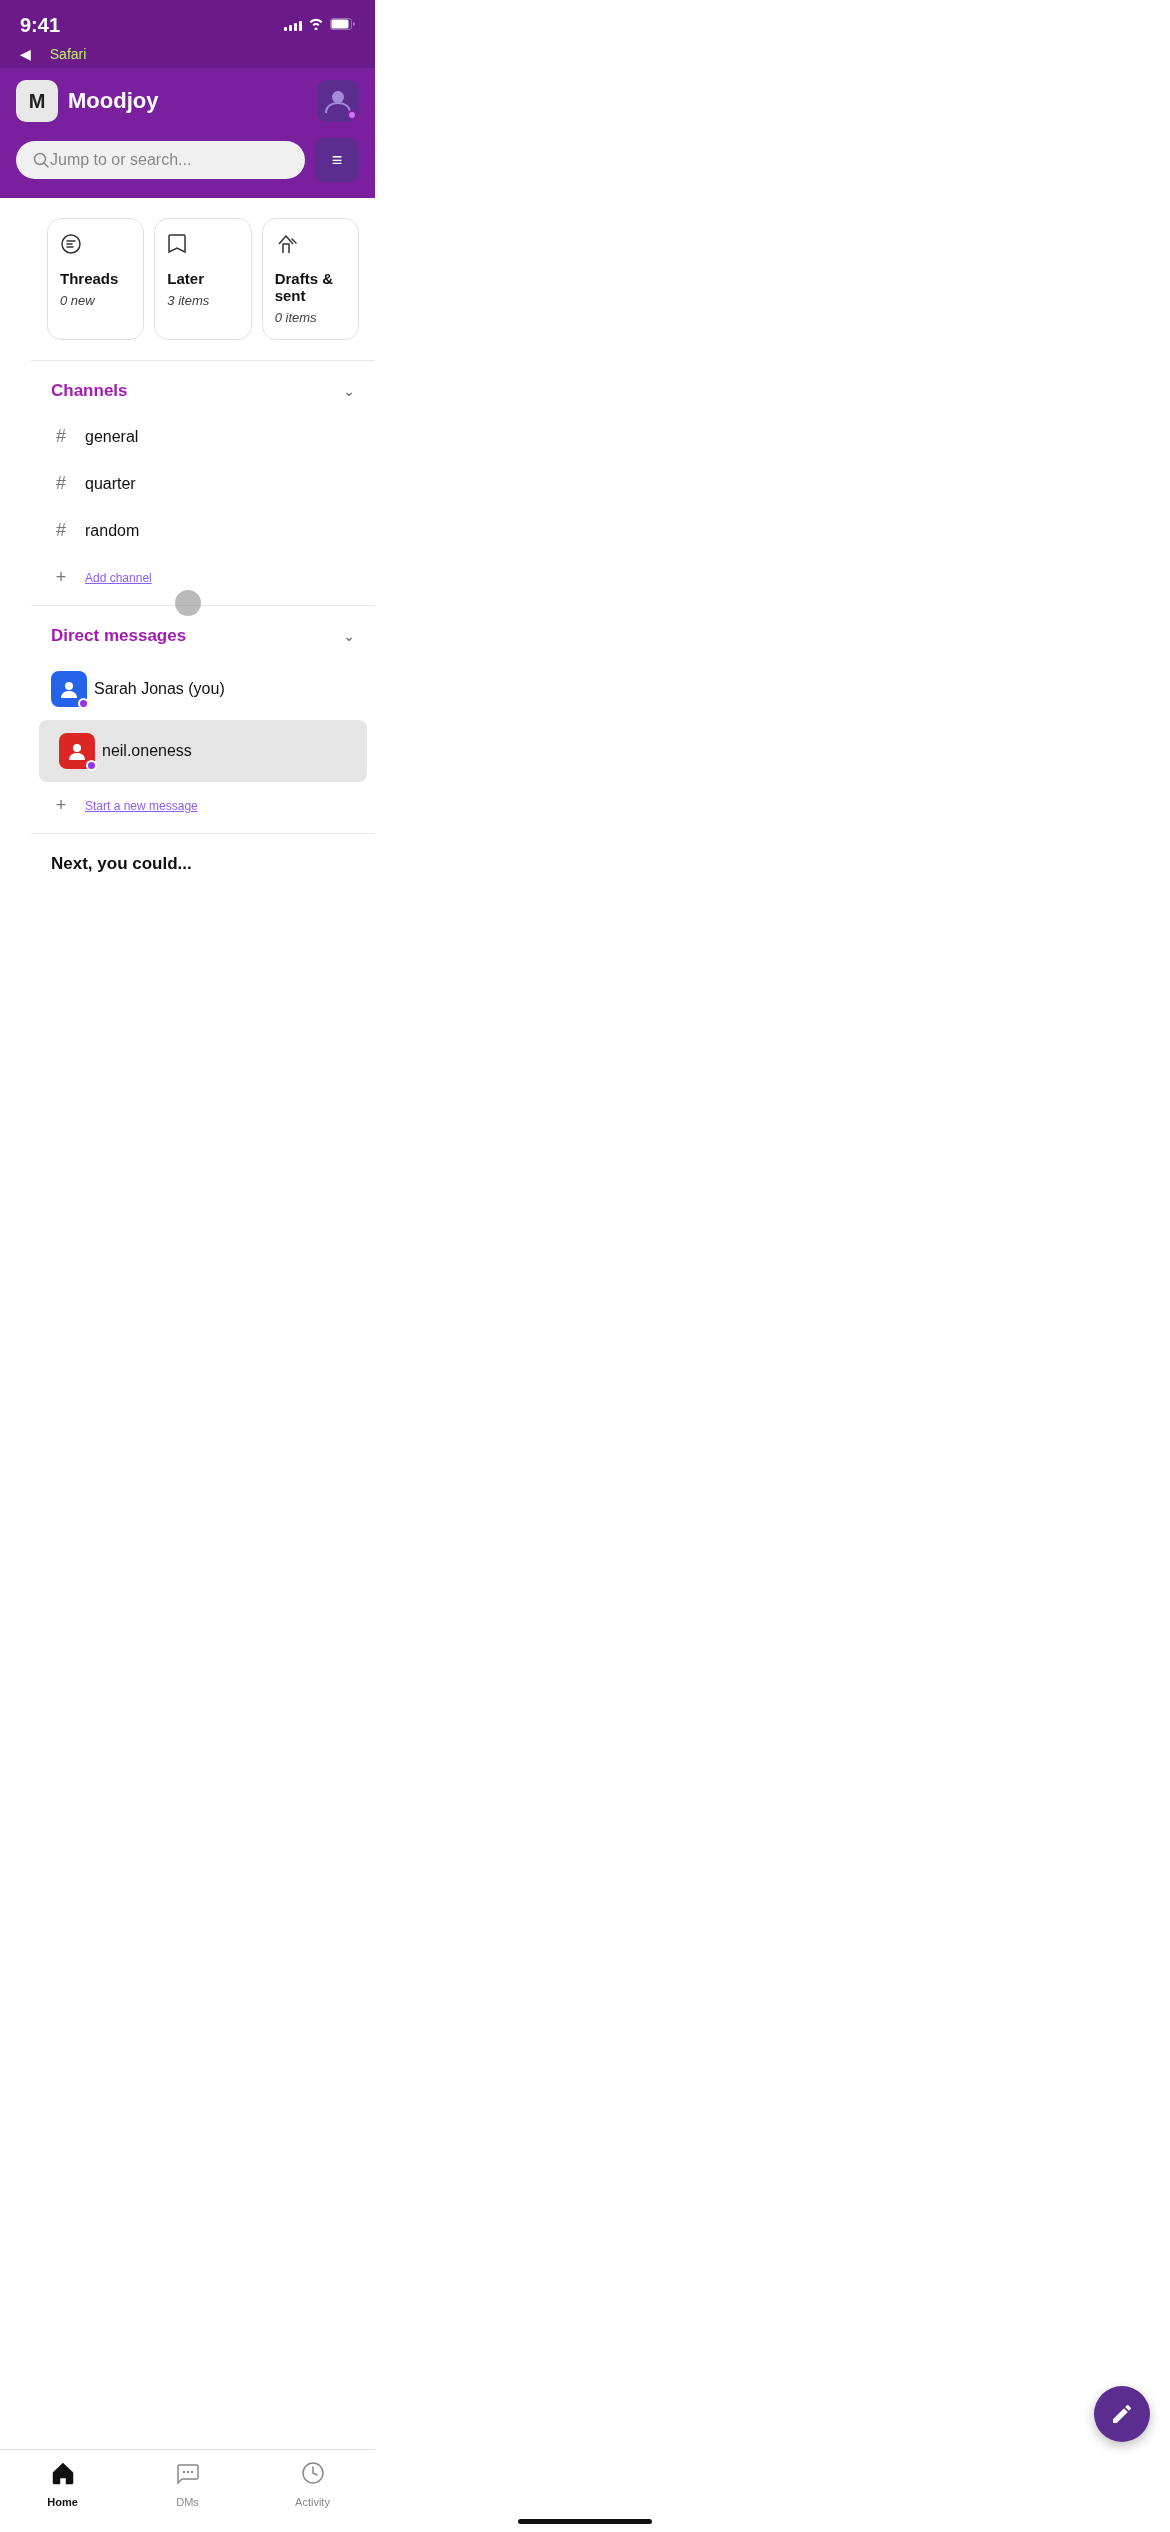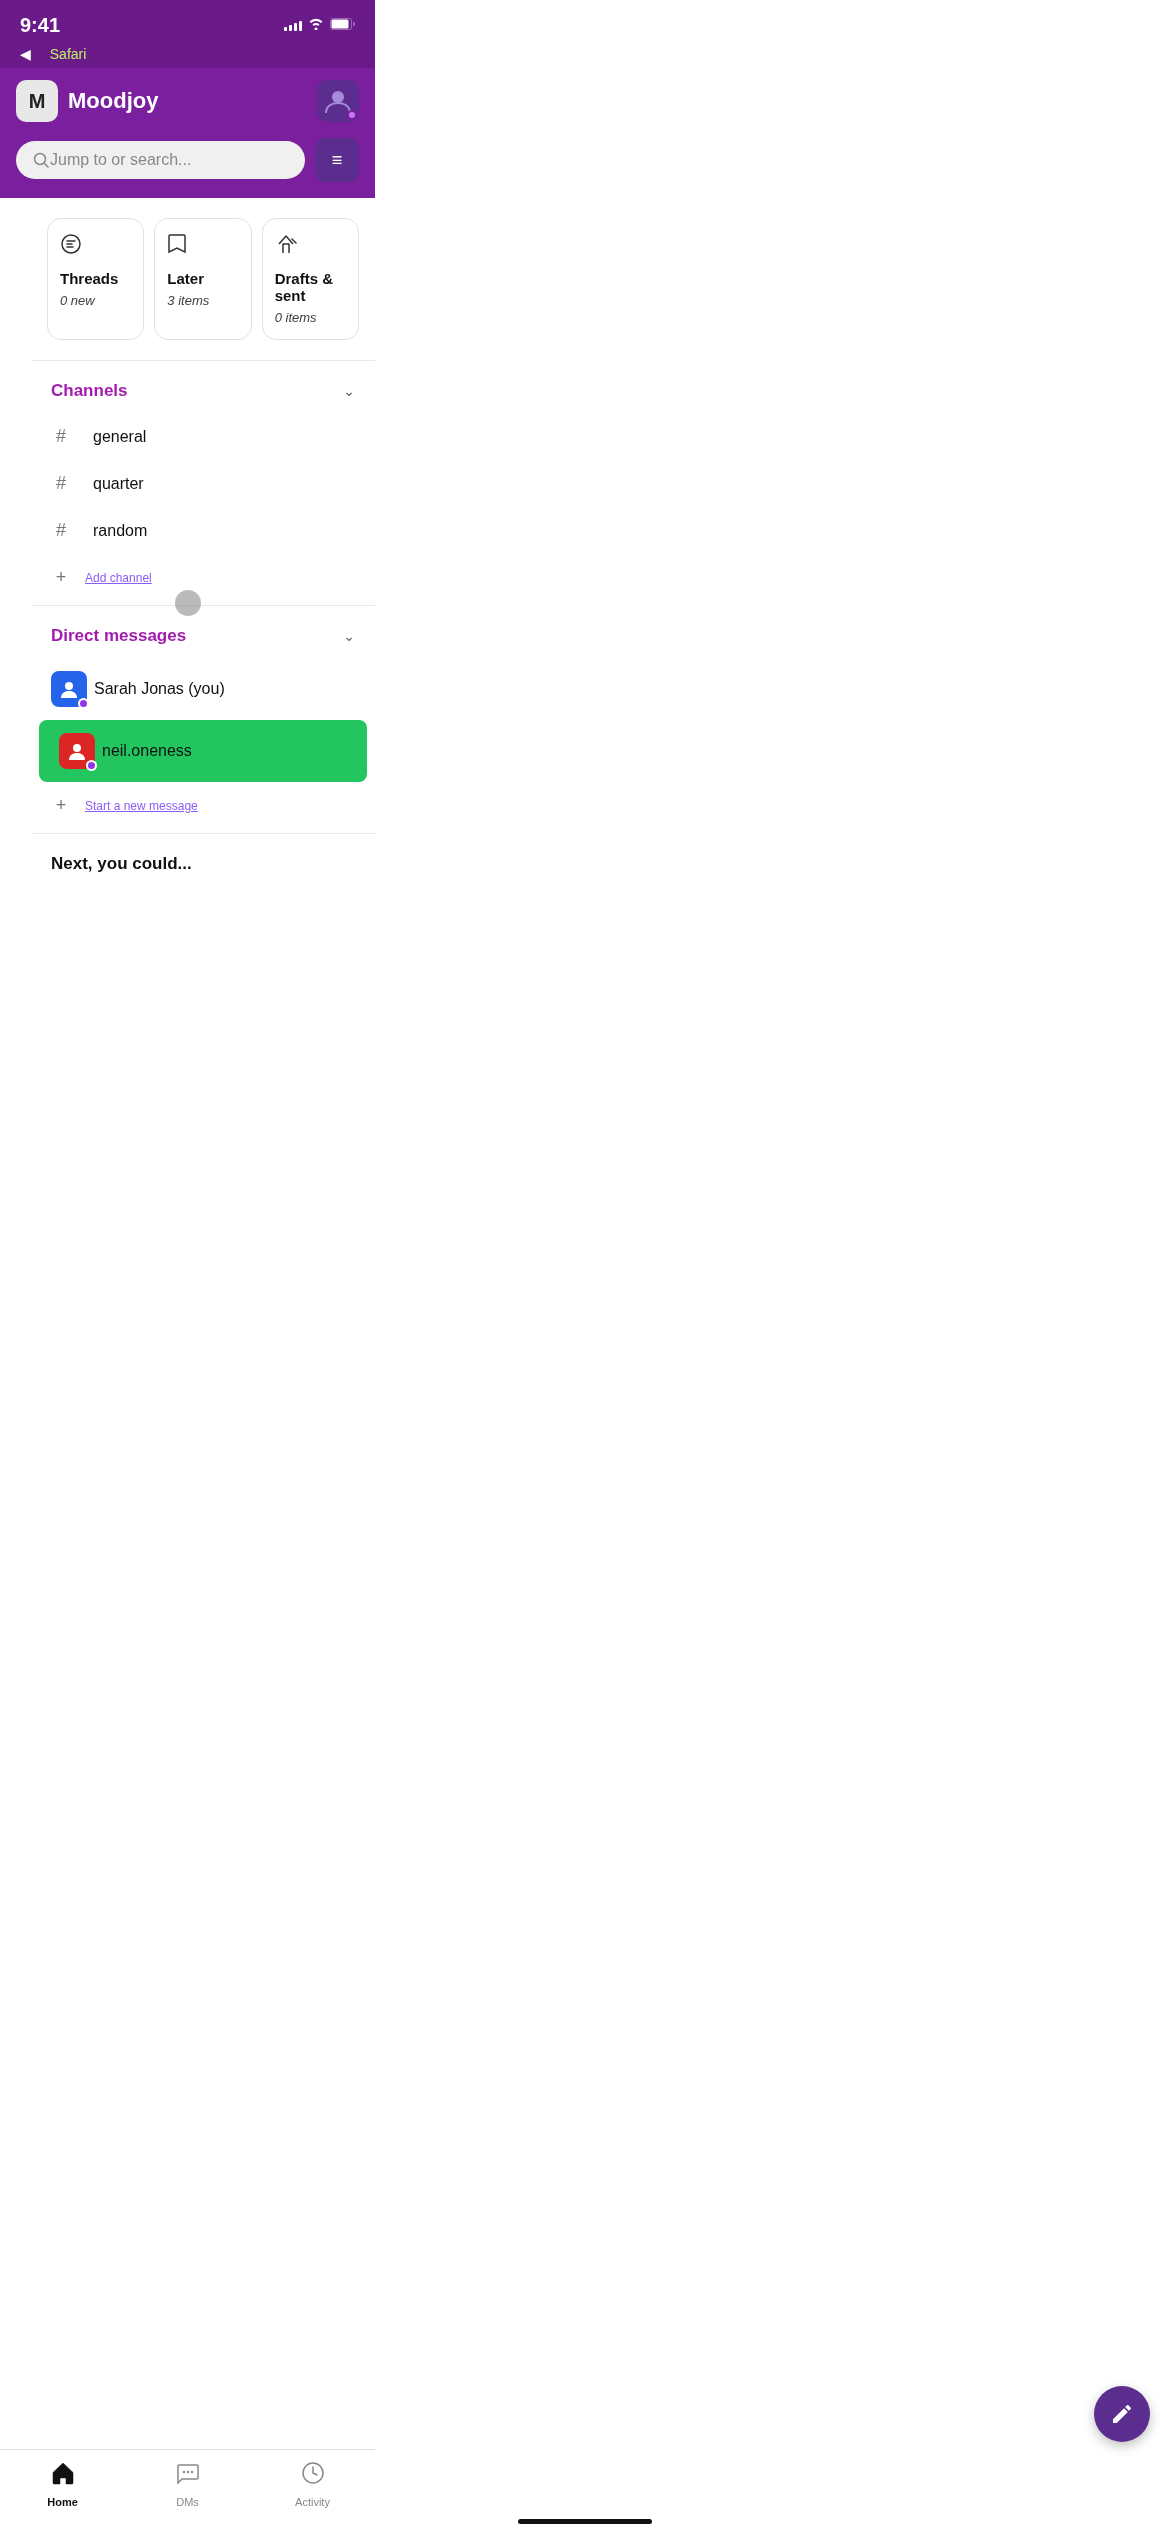--- a/index.html
+++ b/index.html
@@ -226,21 +226,20 @@
     }
     .hash-icon {
       font-size: 18px;
       color: #777;
       width: 20px;
       text-align: center;
     }
     .channel-name {
       font-size: 16px;
       color: #111;
-      margin-left: 8px;
     }
     .add-item {
       display: flex;
       align-items: center;
       gap: 14px;
       padding: 13px 20px;
     }
     .plus-icon {
       font-size: 18px;
       color: #777;
@@ -255,21 +254,21 @@
 
     
     .dm-item {
       display: flex;
       align-items: center;
       gap: 7px;
       padding: 13px 20px;
       position: relative;
     }
     .dm-item.active {
-      background: #22c55e;
+      background: #e5e5e5;
       border-radius: 8px;
       margin: 0 8px;
     }
     .dm-avatar {
       width: 36px;
       height: 36px;
       border-radius: 8px;
       display: flex;
       align-items: center;
       justify-content: center;

